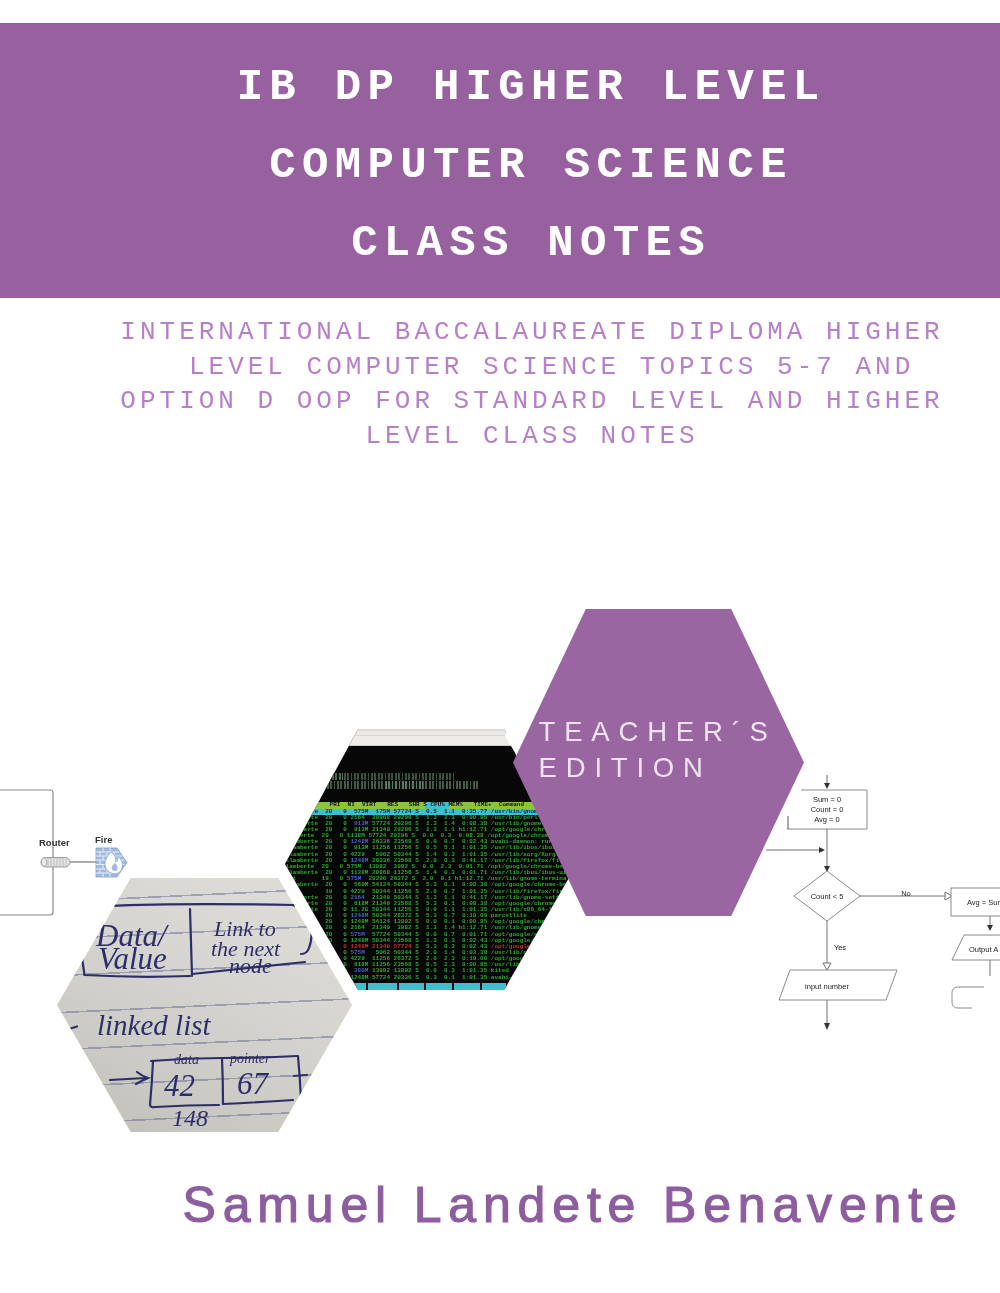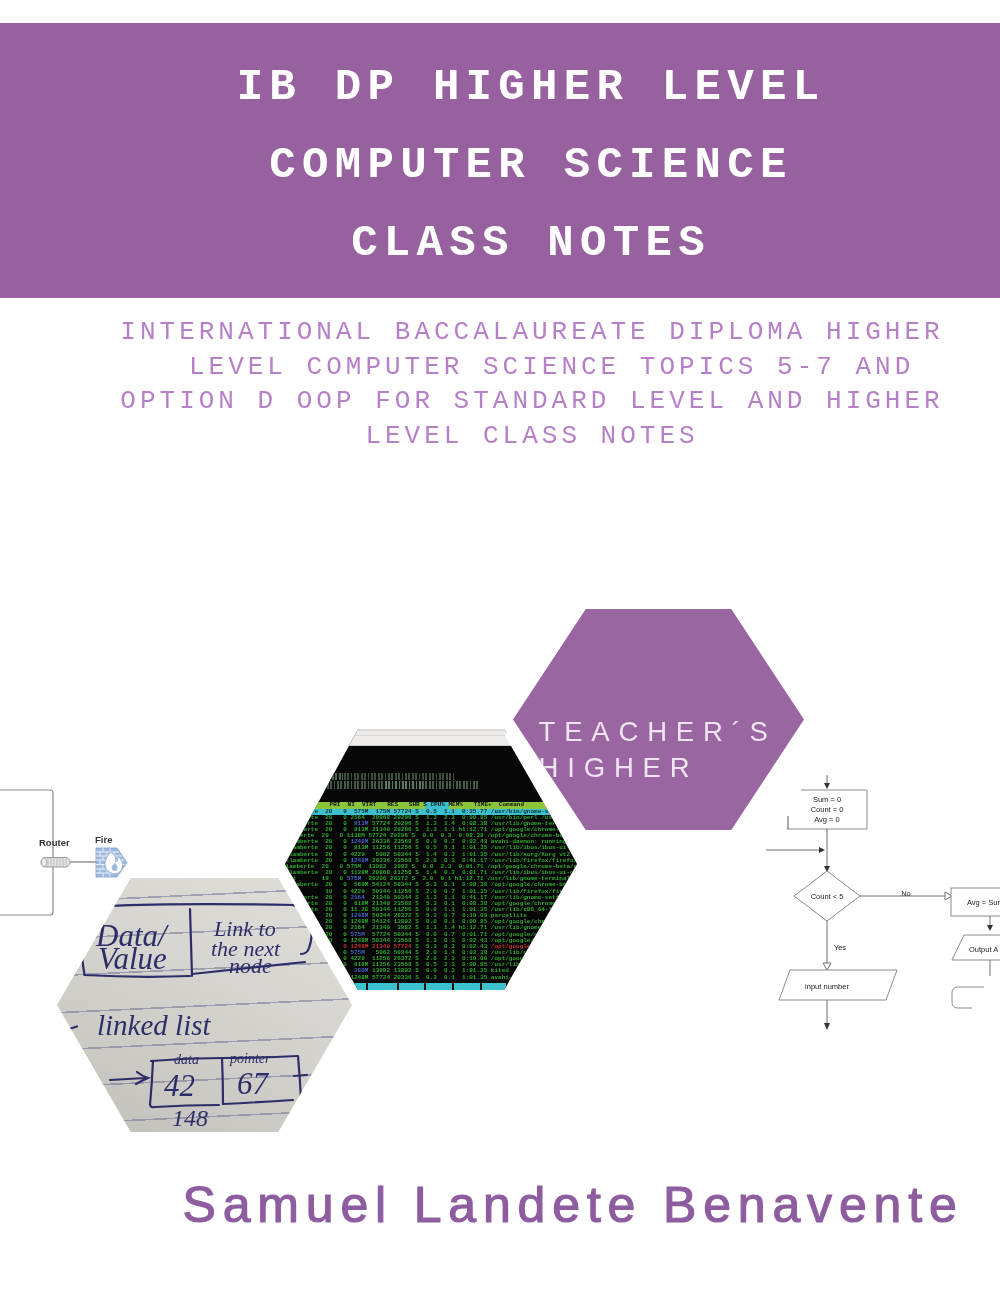--- a/index.html
+++ b/index.html
@@ -29,21 +29,21 @@
 
   #hexpaper-w{left:49px;top:848px;width:311px;height:268px;background:#fff;z-index:3;}
   #hexpaper{left:57px;top:855px;width:295px;height:254px;background:#fef9c3;z-index:3;}
 
   #hexterm-w{left:277px;top:699px;width:308px;height:275px;background:#fff;z-index:4;
     clip-path:polygon(25% 0%, 75% 0%, 100% 51.6%, 75% 100%, 25% 100%, 0% 51.6%);}
   #hexterm{left:285px;top:706px;width:292px;height:261px;background:#070707;z-index:4;
     clip-path:polygon(25% 0%, 75% 0%, 100% 51.7%, 75% 100%, 25% 100%, 0% 51.7%);}
 
   #hexpurp-w{left:505px;top:579px;width:307px;height:267px;background:#fff;z-index:5;}
-  #hexpurp{left:513px;top:586px;width:291px;height:221px;background:#9a66a2;z-index:5;}
+  #hexpurp{left:513px;top:586px;width:291px;height:307px;background:#9a66a2;z-index:5;}
 
   .hpt{position:absolute;color:#f0e4f2;font-size:27.5px;letter-spacing:8.8px;white-space:pre;line-height:27.5px;}
 
   
   .trow{position:absolute;left:-21px;width:330px;font-family:"Liberation Mono",monospace;
         font-size:6px;line-height:6.15px;letter-spacing:0;white-space:pre;color:#2fa82f;font-weight:bold;}
 </style>
 </head>
 <body>
 <div id="page">
@@ -222,18 +222,18 @@
     <div class="abs" style="left:81px;top:253.50px;width:2.2px;height:7.5px;background:#071214;"></div>
     <div class="abs" style="left:112px;top:253.50px;width:2.2px;height:7.5px;background:#071214;"></div>
     <div class="abs" style="left:139px;top:253.50px;width:2.2px;height:7.5px;background:#071214;"></div>
     <div class="abs" style="left:167px;top:253.50px;width:2.2px;height:7.5px;background:#071214;"></div>
     <div class="abs" style="left:195px;top:253.50px;width:2.2px;height:7.5px;background:#071214;"></div>
     <div class="abs" style="left:221px;top:253.50px;width:2.2px;height:7.5px;background:#071214;"></div>
   </div>
   <div id="hexpurp-w" class="abs hex"></div>
   <div id="hexpurp" class="abs hex">
     <div class="hpt" style="left:25.6px;top:109.00px;">TEACHER´S</div>
-    <div class="hpt" style="left:25.6px;top:144.50px;">HIGHER</div>
+    <div class="hpt" style="left:25.6px;top:144.50px;">EDITION</div>
   </div>
 
   <div id="author" class="abs">Samuel Landete Benavente</div>
 
 </div>
 
 </body></html>

